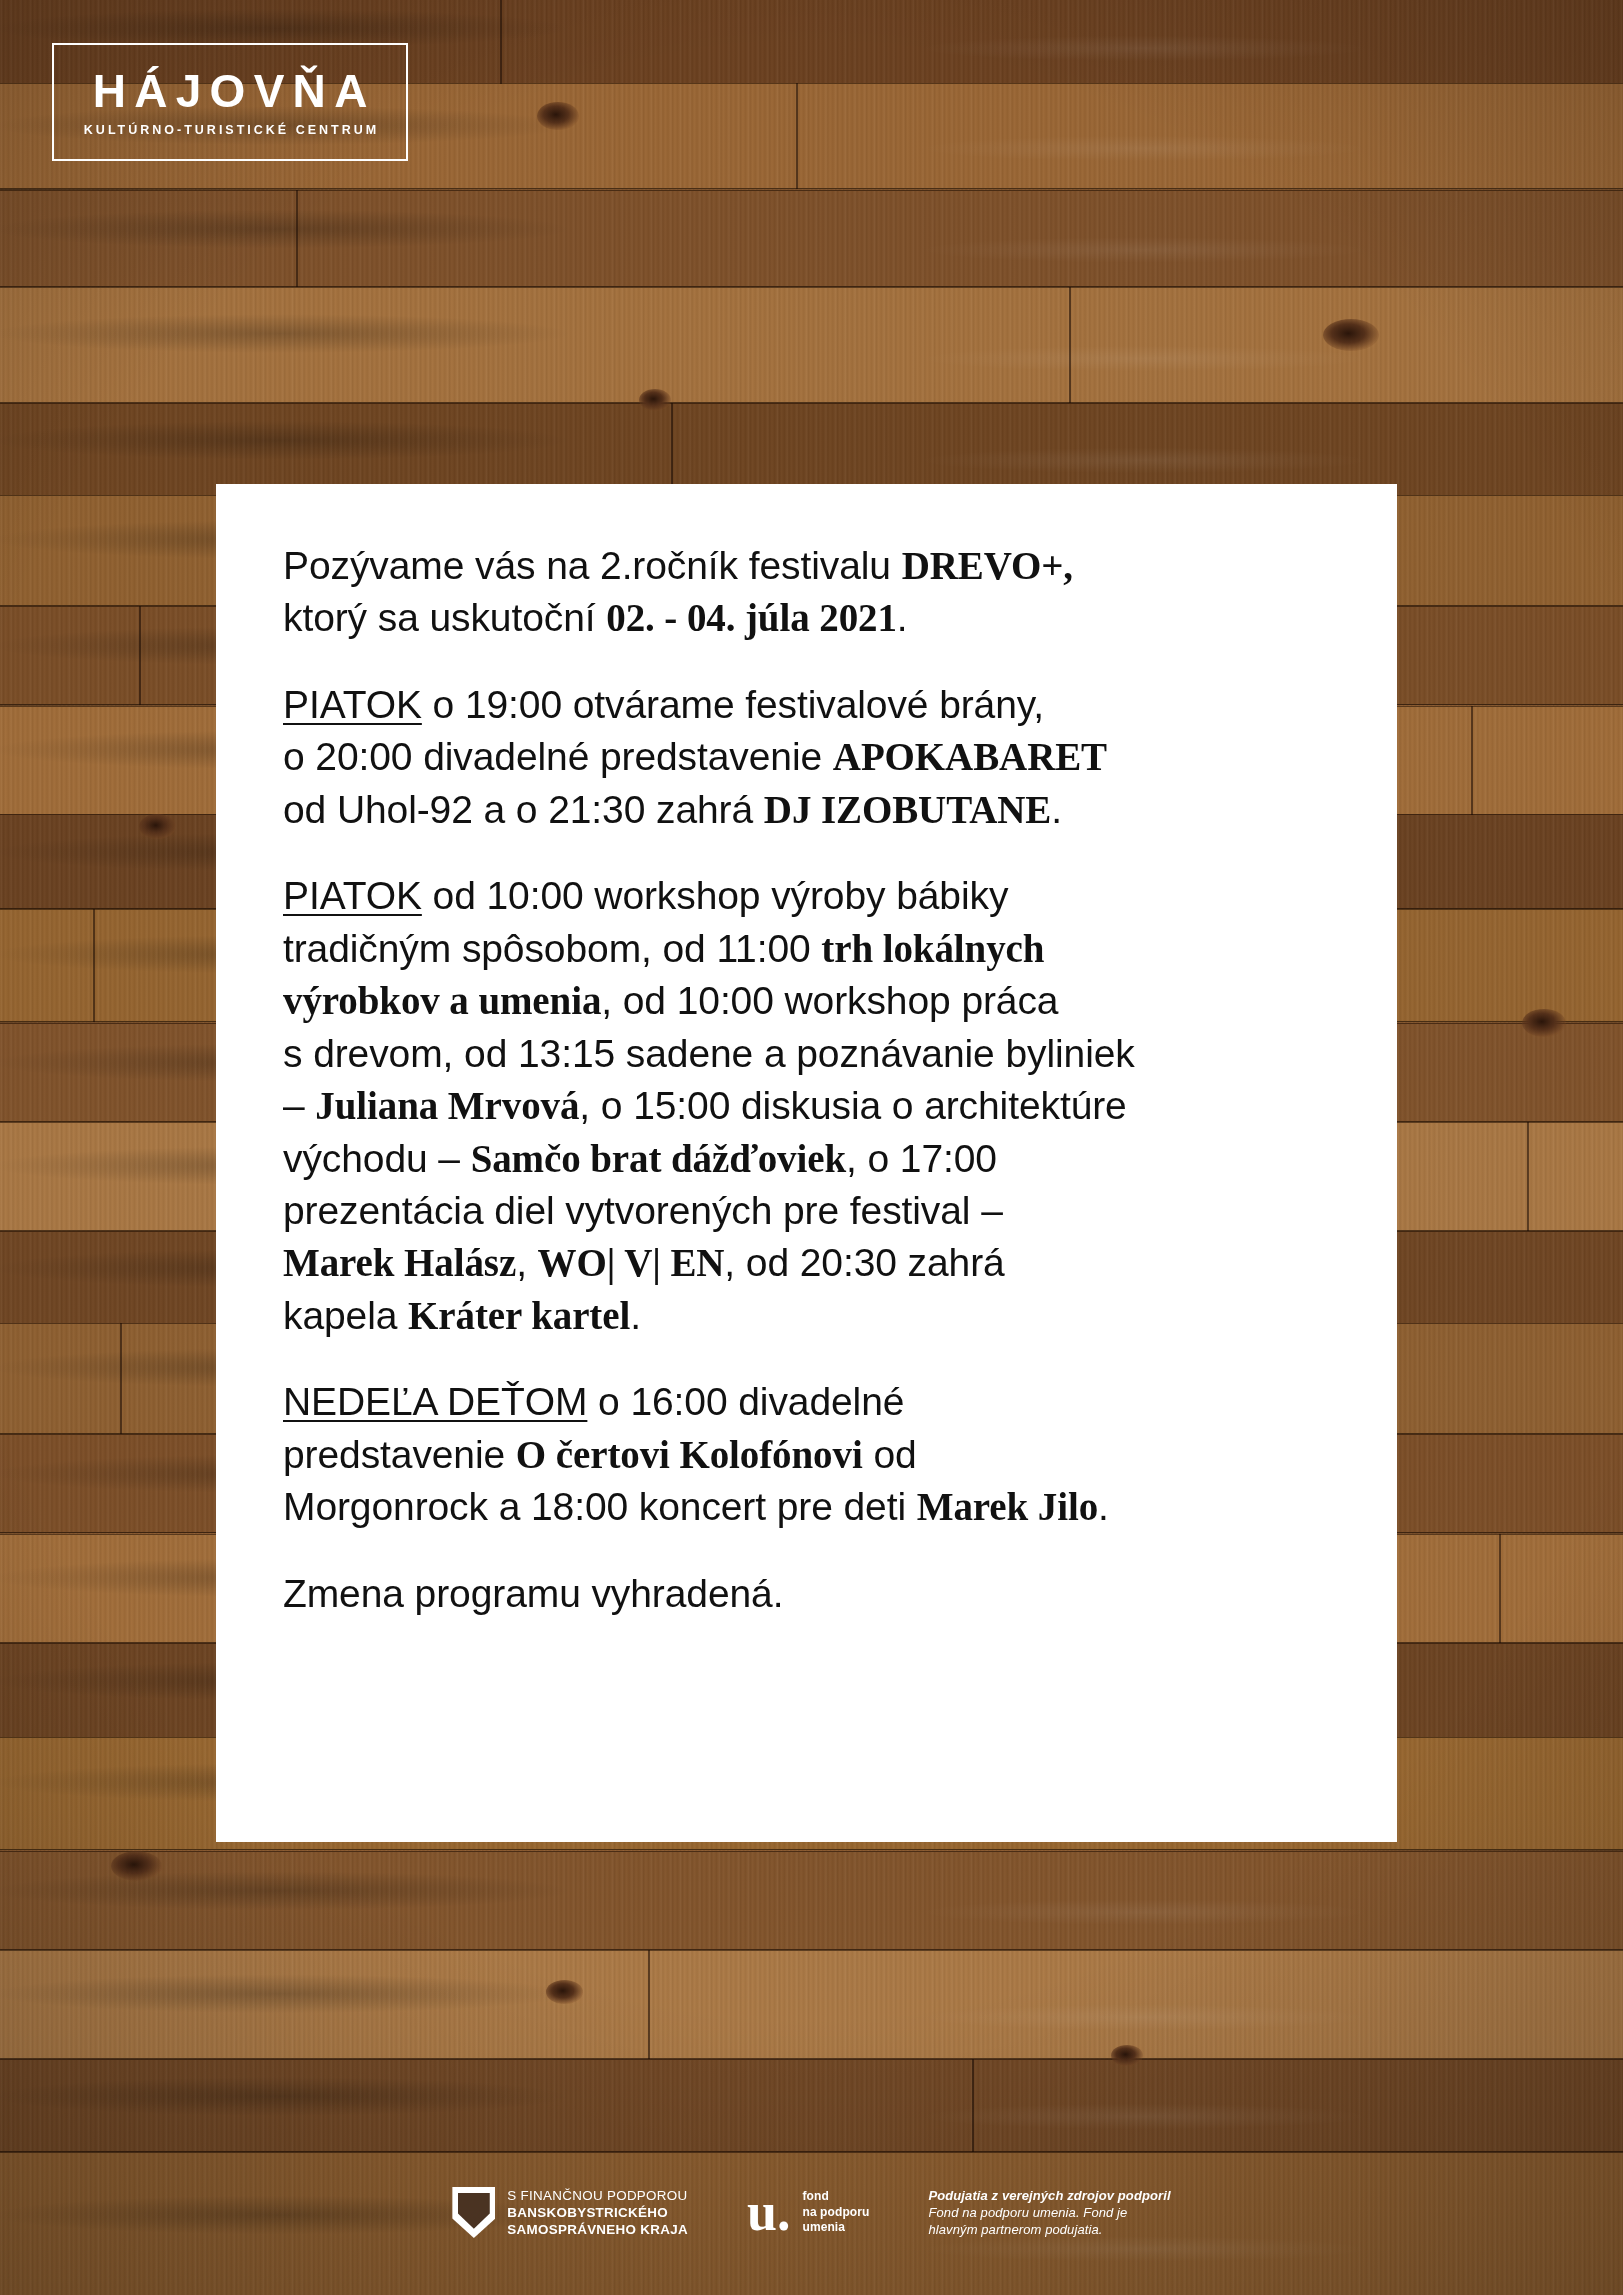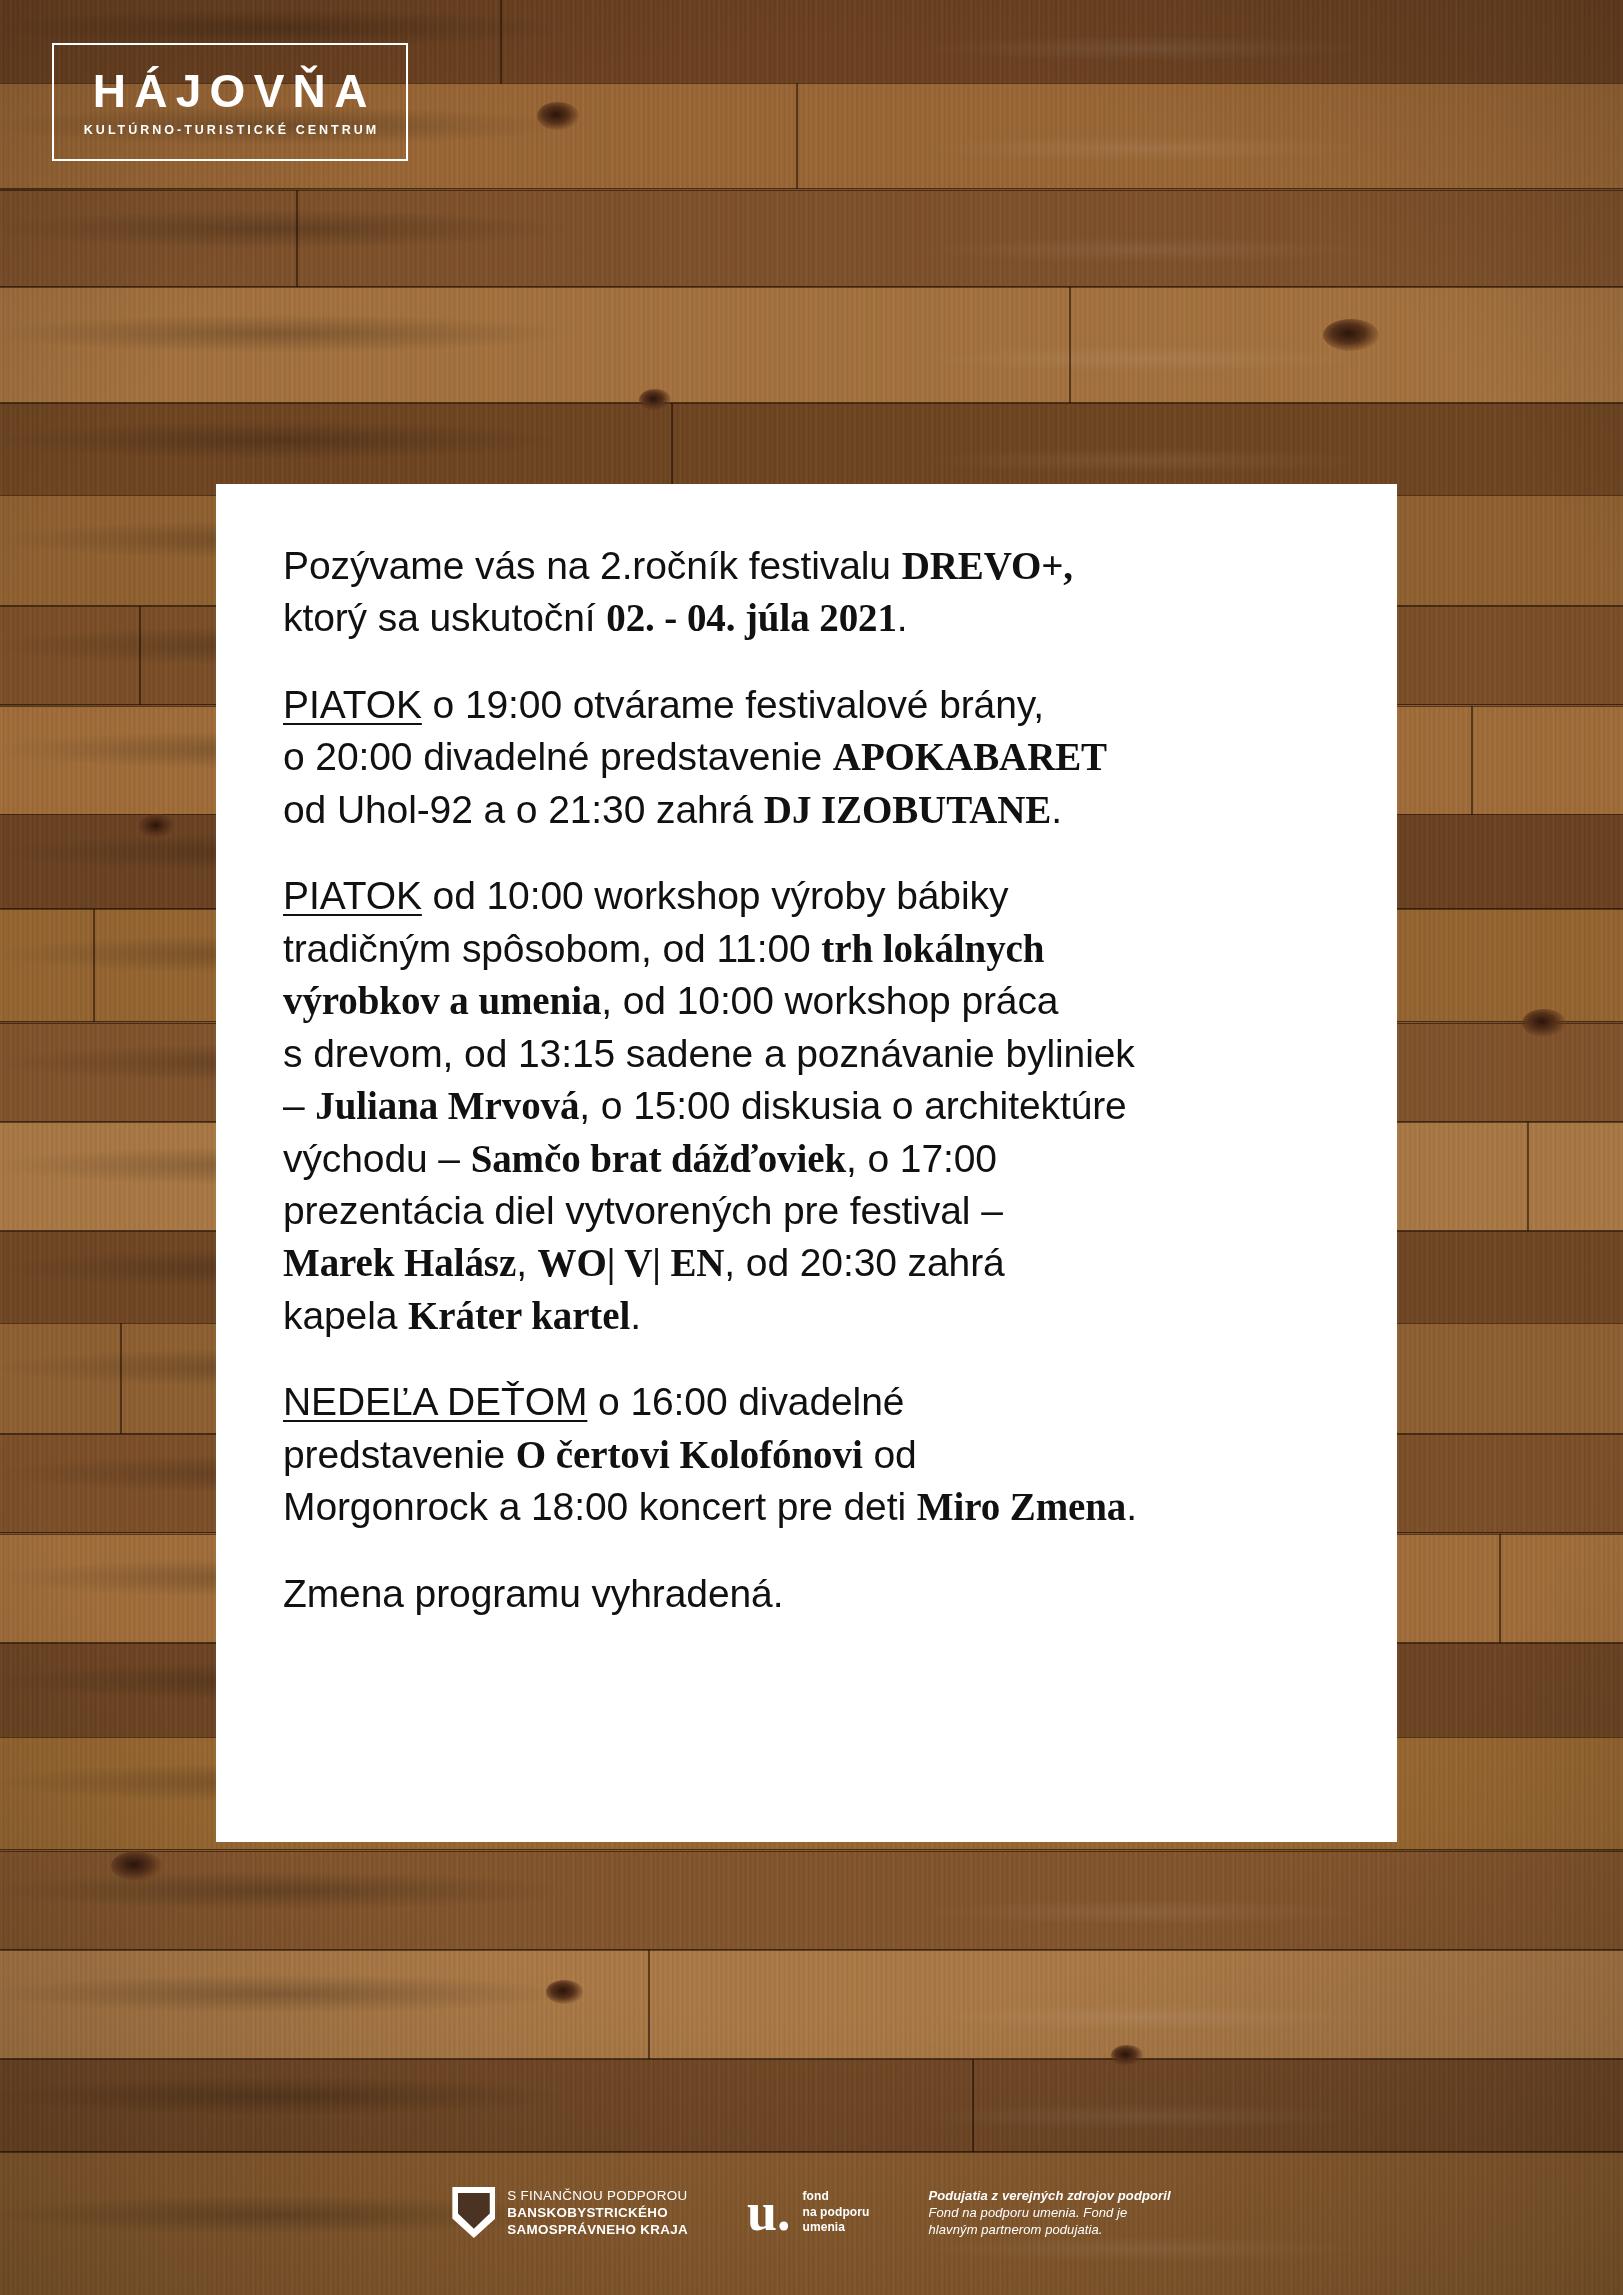--- a/index.html
+++ b/index.html
@@ -296,21 +296,21 @@
       <span>– </span><span class="b">Juliana Mrvová</span><span>, o 15:00 diskusia o architektúre</span><br>
       <span>východu – </span><span class="b">Samčo brat dážďoviek</span><span>, o 17:00</span><br>
       <span>prezentácia diel vytvorených pre festival –</span><br>
       <span class="b">Marek Halász</span><span>, </span><span class="b">WO| V| EN</span><span>, od 20:30 zahrá</span><br>
       <span>kapela </span><span class="b">Kráter kartel</span><span>.</span>
     </p>
 
     <p class="para">
       <span class="u">NEDEĽA DEŤOM</span><span> o 16:00 divadelné</span><br>
       <span>predstavenie </span><span class="b">O čertovi Kolofónovi</span><span> od</span><br>
-      <span>Morgonrock a 18:00 koncert pre deti </span><span class="b">Miro Zmena</span><span>.</span>
+      <span>Morgonrock a 18:00 koncert pre deti </span><span class="b">Marek Jilo</span><span>.</span>
     </p>
 
     <p class="para">Zmena programu vyhradená.</p>
 
   </div>
 
   <div id="footer">
 
     <div class="f-block">
       <div class="crest"></div>

